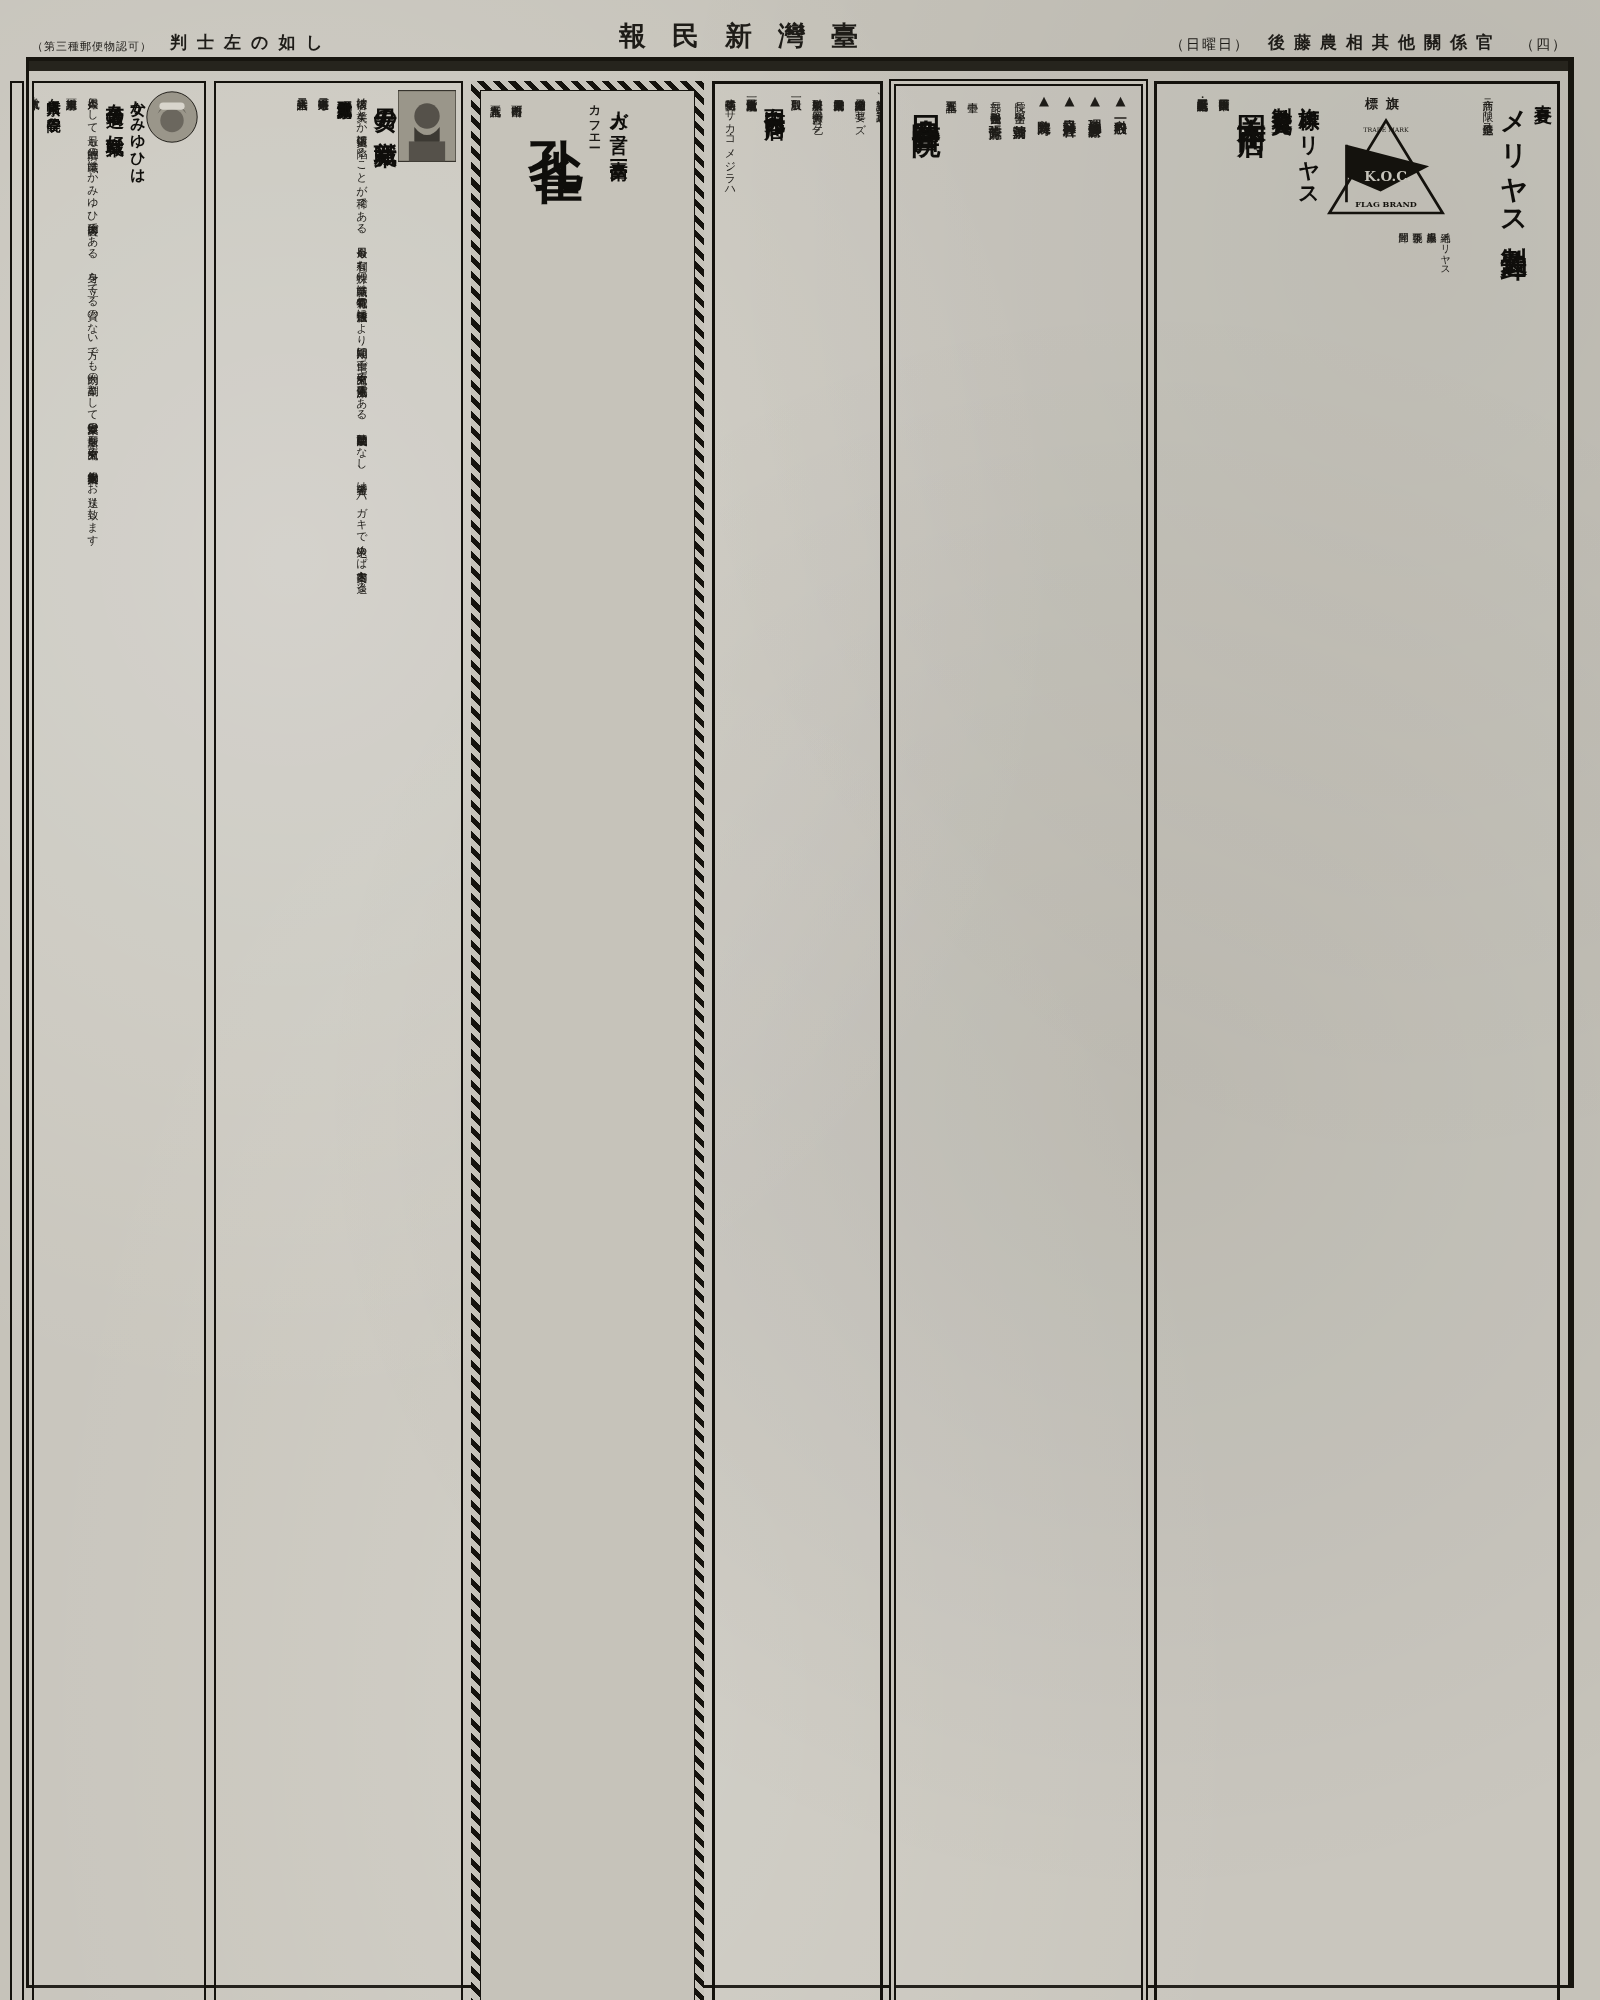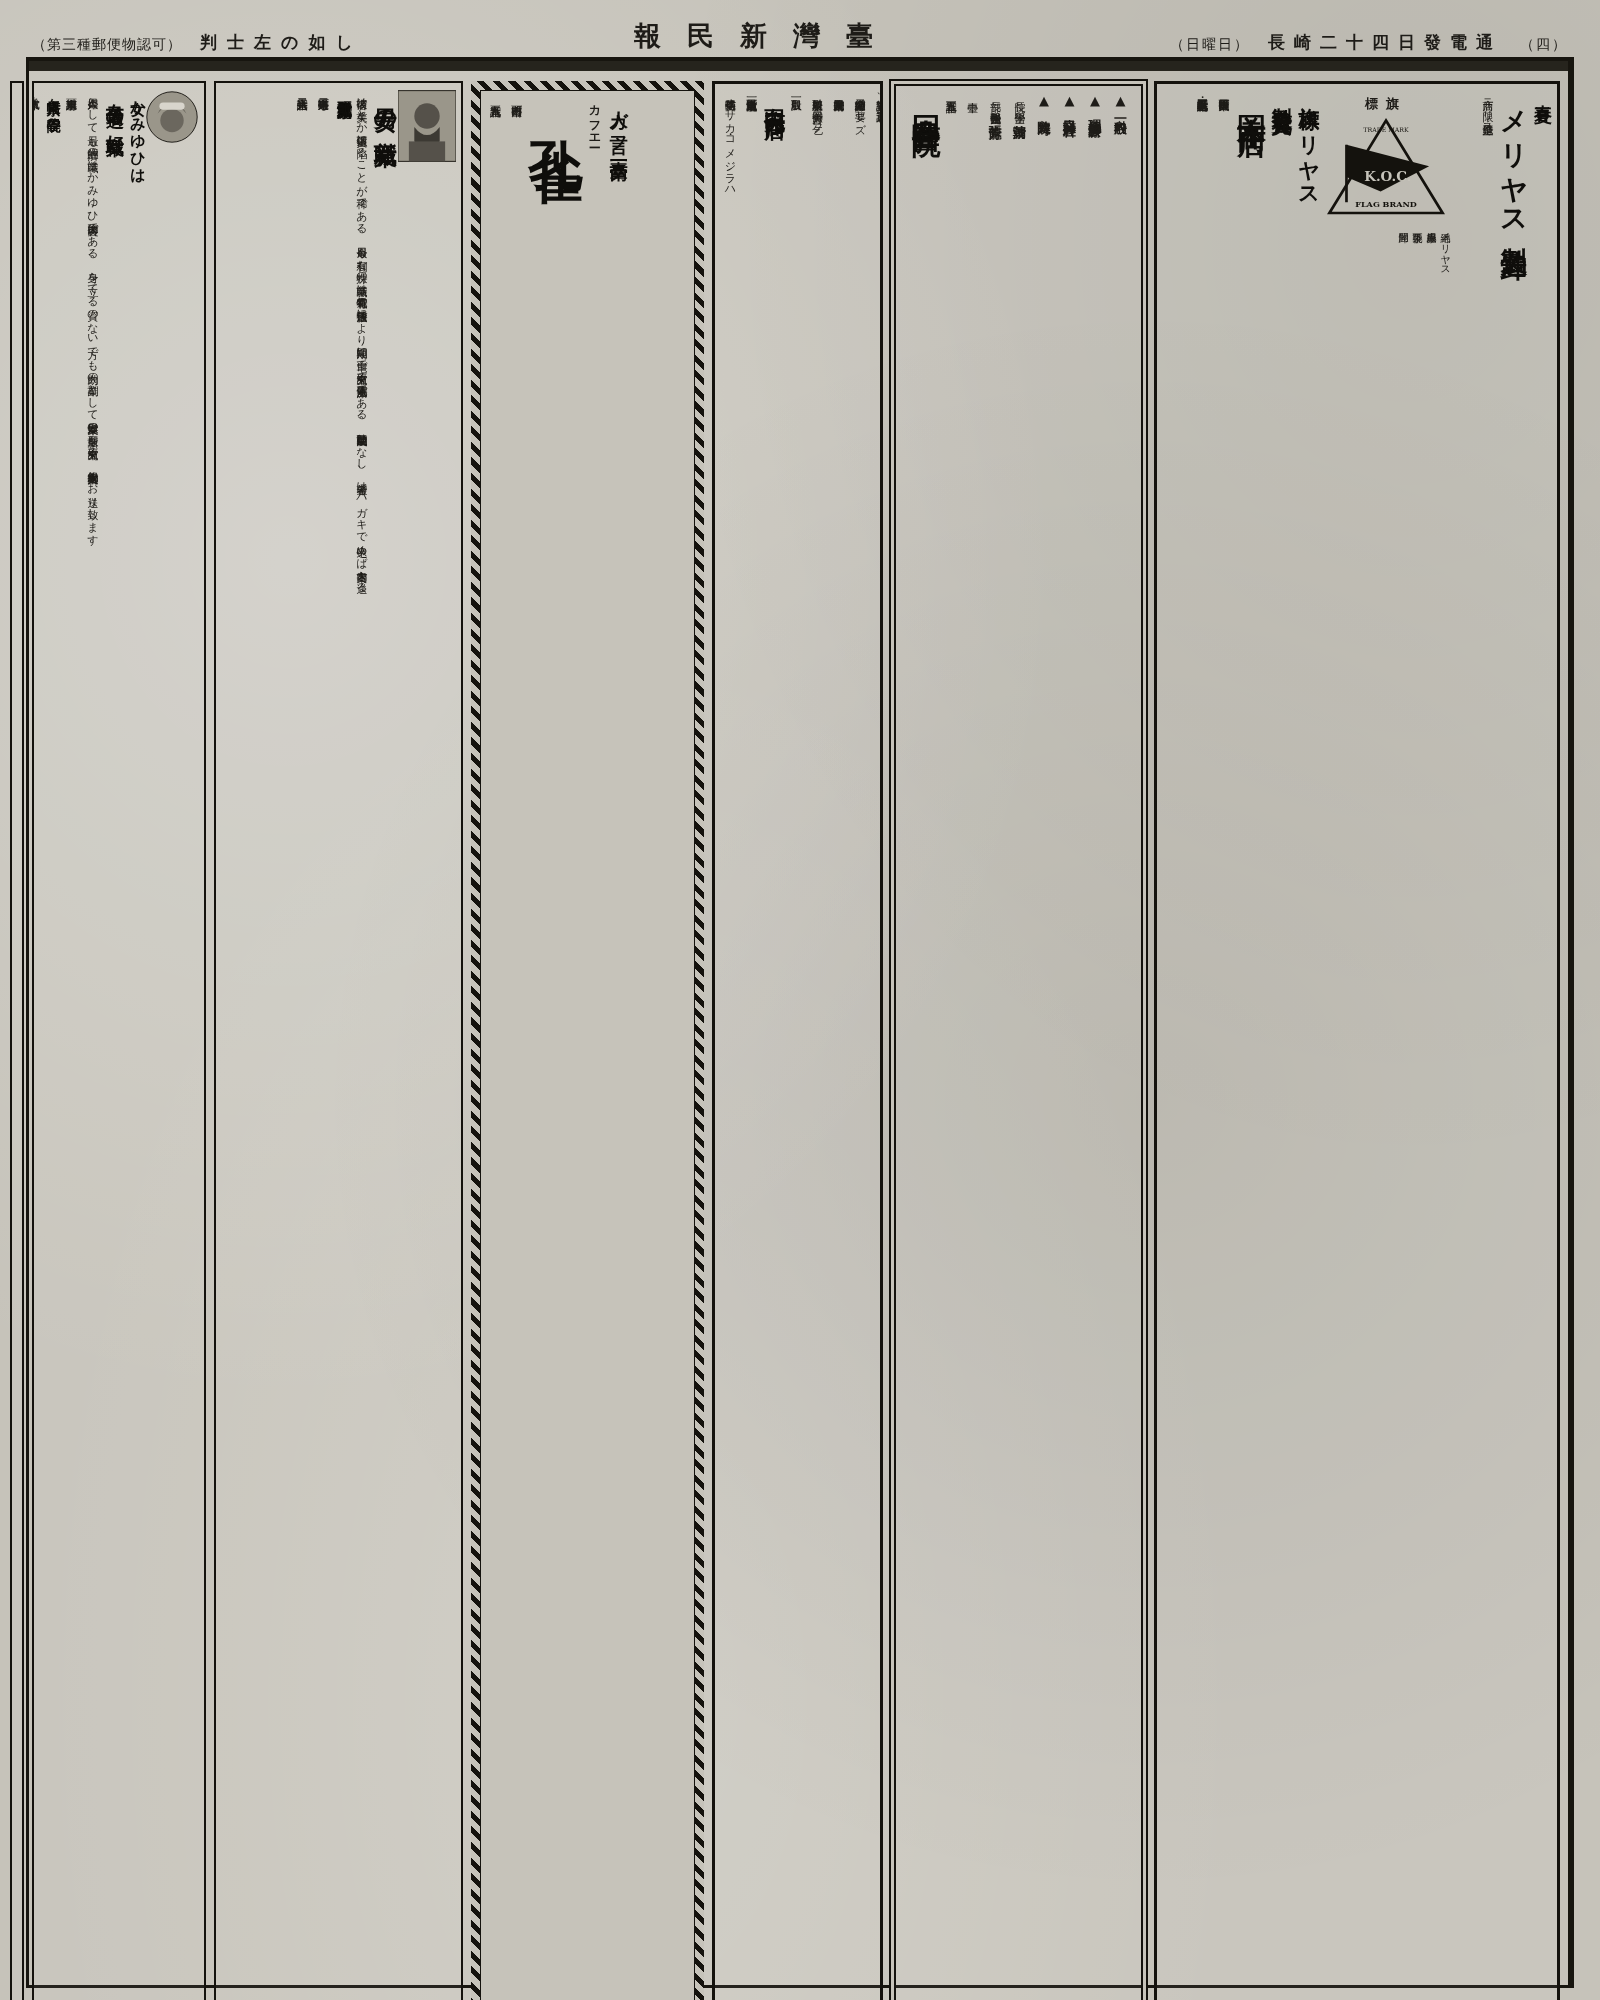--- a/index.html
+++ b/index.html
@@ -13,21 +13,21 @@
       #c6c3ba;}
   
   .masthead{position:absolute;top:8px;left:26px;right:26px;height:46px;
     display:flex;flex-direction:row-reverse;justify-content:space-between;align-items:flex-end;
     border-bottom:4px solid #17150f;padding:0 6px 3px 6px;}
   .mh-group{display:flex;flex-direction:row-reverse;align-items:flex-end;gap:18px;white-space:nowrap;}
   .mh-date{font-size:17px;letter-spacing:9px;font-weight:bold;}
   .mh-small{font-size:14px;letter-spacing:2px;}
   .mh-title{font-size:27px;font-weight:bold;letter-spacing:26px;}
   .mh-issue{font-size:17px;letter-spacing:10px;font-weight:bold;}
-  .mh-postal{font-size:14px;letter-spacing:1px;}
+  .mh-postal{font-size:11px;letter-spacing:1px;}
   
   .sheet{position:absolute;left:26px;right:26px;top:58px;bottom:12px;
     border:3px solid #17150f;border-right-width:6px;display:flex;flex-direction:column;}
   .band{display:flex;flex-direction:row-reverse;border-bottom:2px solid #26241d;overflow:hidden;}
   .band:last-child{border-bottom:none;}
   .cell{border-left:1px solid #918e84;padding:8px 5px;overflow:hidden;flex:none;}
   .stack{display:flex;flex-direction:column;height:100%;}
   
   .v{writing-mode:vertical-rl;text-orientation:mixed;height:100%;}
   .hl{font-weight:bold;line-height:1;color:#0f0e0b;margin-left:7px;}
@@ -61,21 +61,21 @@
   .orn{flex:none;width:5px;background:linear-gradient(#17150f,#17150f) center/1.5px 92% no-repeat;}
 </style>
 </head>
 <body>
 
 <div class="page">
 
   <div class="masthead">
     <div class="mh-group">
       <span class="mh-small">（四）</span>
-      <span class="mh-date">長崎二十四日發電通</span>
+      <span class="mh-date">後藤農相其他關係官</span>
       <span class="mh-small">（日曜日）</span>
     </div>
     <div class="mh-title">報民新灣臺</div>
     <div class="mh-group">
       <span class="mh-issue">判士左の如し</span>
       <span class="mh-postal">（第三種郵便物認可）</span>
     </div>
   </div>
 
   <div class="sheet">

